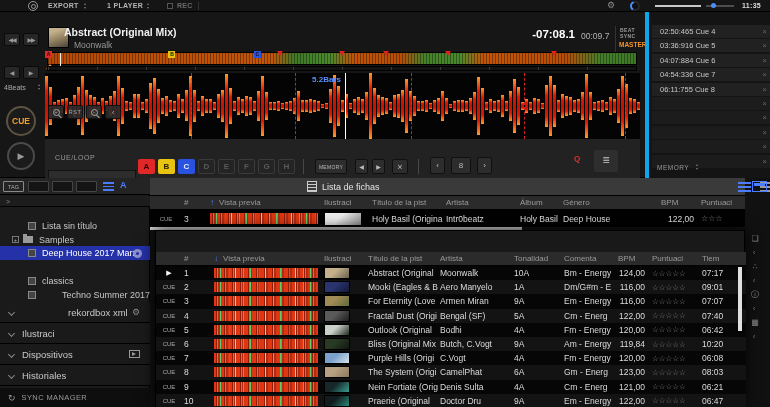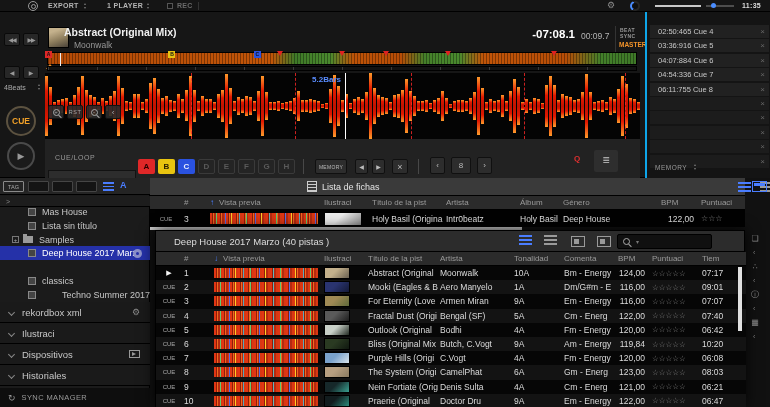--- a/index.html
+++ b/index.html
@@ -55,21 +55,21 @@
 .gridtab{position:absolute;left:3px;top:31px;width:88px;height:20px;background:#2d2d2d;border:1px solid #121212;border-bottom:none;color:#c5c5c5;font-size:8px;text-align:center;line-height:20px;letter-spacing:1px}
 #hotcues{position:absolute;left:93px;top:20px;display:flex;gap:3px}
 .hotcue{width:17px;height:15px;border-radius:2px;font-size:8px;font-weight:bold;display:flex;align-items:center;justify-content:center;cursor:pointer}
 .strip-div{position:absolute;width:1px;height:15px;background:#484848;top:20px}
 .strip-btn{position:absolute;background:#2d2d2d;border:1px solid #101010;border-radius:2px;color:#bbb;display:flex;align-items:center;justify-content:center;cursor:pointer}
 .mem-progress{position:absolute;left:385px;top:39px;width:62px;height:3px;background:#0a0a0a}
 .mem-progress>div{width:30px;height:3px;background:#c9c9c9}
 .qmark{position:absolute;left:529px;top:15px;font-size:8px;font-weight:bold;color:#e03030}
 .burger{position:absolute;left:549px;top:11px;width:24px;height:22px;background:#2e2e2e;border-radius:2px;color:#ccc;font-size:12px;text-align:center;line-height:21px;cursor:pointer}
 
-#cuepanel{position:absolute;left:645px;top:12px;width:125px;height:166px;background:#141414;border-left:2px solid #0ea5e9}
+#cuepanel{position:absolute;left:645px;top:12px;width:125px;height:166px;background:#141414;border-left:4px solid #0ea5e9}
 .cue-row{position:absolute;left:3px;width:119px;height:13px;background:#212121;font-size:7.5px;color:#c8c8c8;line-height:13px}
 .cue-row.empty{background:#1c1c1c}
 .cue-x{position:absolute;right:4px;top:0;color:#666;font-size:8px;cursor:pointer}
 .cue-t{padding-left:8px}
 .mem-label{position:absolute;left:8px;top:152px;font-size:6.5px;color:#999;letter-spacing:.5px}
 
 #browser{position:absolute;left:0;top:178px;width:770px;height:229px;background:#111}
 #sidebar{position:absolute;left:0;top:0;width:150px;height:229px;background:#1b1b1b;border-right:1px solid #000}
 #sb-toolbar{position:absolute;left:0;top:0;width:150px;height:17px;background:#242424;border-bottom:1px solid #000}
 .tagbox{position:absolute;left:3px;top:3px;width:21px;height:11px;border:1px solid #8a8a8a;border-radius:1px;font-size:5.5px;color:#aaa;text-align:center;line-height:10px}
@@ -438,24 +438,20 @@
     <div id="sb-toolbar">
       <span class="tagbox">TAG</span>
       <span class="emptybox" style="left:28px"></span>
       <span class="emptybox" style="left:52px"></span>
       <span class="emptybox" style="left:76px"></span>
       <span class="listicon-blue"></span>
       <span class="a-blue">A</span>
     </div>
     <div class="caretrow">&gt;</div>
     <div id="tree">
-        <div class="tree-row" style="top: -3px;">
-          <span class="pl-ic"></span>
-          <span>Mas House</span>
-        </div>
         <div class="tree-row" style="top: 10.8px;">
           <span class="pl-ic"></span>
           <span>Lista sin título</span>
         </div>
         <div class="tree-row" style="top: 24.6px;">
           <span class="expander">+</span>
           <span class="fold-ic" style="margin-left: 4px;"></span>
           <span>Samples</span>
         </div>
         <div class="tree-row sel" style="top: 38.4px;">
@@ -466,21 +462,21 @@
         <div class="tree-row" style="top: 66px;">
           <span class="pl-ic"></span>
           <span>classics</span>
         </div>
         <div class="tree-row" style="top: 79.8px; justify-content: space-between;">
           <span class="pl-ic"></span>
           <span>Techno Summer 2017</span>
         </div>
       </div>
     <div id="sections">
-        <div class="section-row" style="top: 0px;">
+        <div class="section-row" style="top: 0px; gap: 46px;">
           <span class="chev"></span>
           <span class="section-label">rekordbox xml</span>
           <span class="sec-gear">⚙</span>
         </div>
         <div class="section-row" style="top: 21px;">
           <span class="chev"></span>
           <span class="section-label">Ilustraci</span>
         </div>
         <div class="section-row" style="top: 42px;">
           <span class="chev"></span>
@@ -528,31 +524,20 @@
     <div class="cell">Holy Basil (Origina</div>
     <div class="cell">Intr0beatz</div>
     <div class="cell">Holy Basil</div>
     <div class="cell">Deep House</div>
     <div class="cell c-bpm">122,00</div>
     <div class="cell c-stars">☆☆☆</div>
   </div>
   <div class="hscroll"></div>
 
   <div id="popup">
-    <div id="popup-title">
-      <span class="popup-title-txt">Deep House 2017 Marzo (40 pistas )</span>
-      <span class="view-ic blue" style="left:363px"></span>
-      <span class="view-ic gray" style="left:388px"></span>
-      <span class="art-view-ic" style="left:415px"></span>
-      <span class="art-view-ic" style="left:441px"></span>
-      <span id="searchbox">
-        <span class="mag" style="position:absolute;left:5px;top:3px"></span>
-        <span class="srch-caret">▾</span>
-      </span>
-    </div>
     <div id="popup-head" class="grid-head pl-grid">
       <div class="cell"></div>
       <div class="cell">#</div>
       <div class="cell"><span class="sort-arrow">↓</span><span>Vista previa</span></div>
       <div class="cell">Ilustraci</div>
       <div class="cell">Título de la pist</div>
       <div class="cell">Artista</div>
       <div class="cell">Tonalidad</div>
       <div class="cell">Comenta</div>
       <div class="cell">BPM</div>

